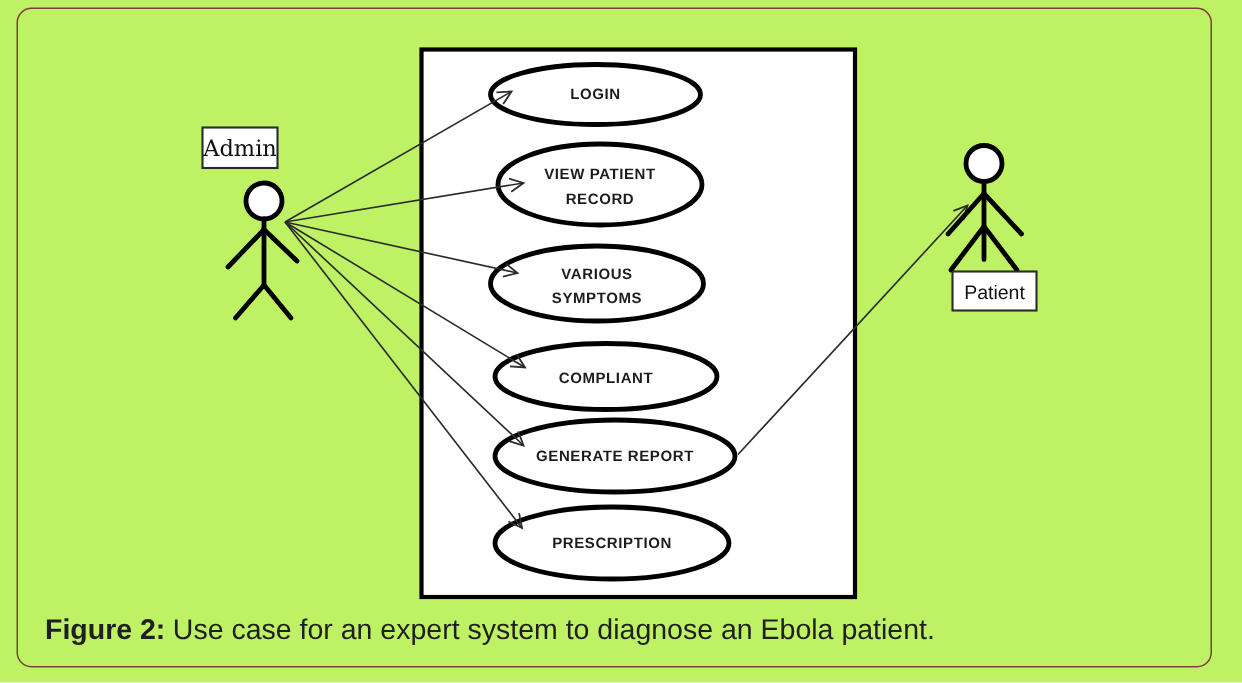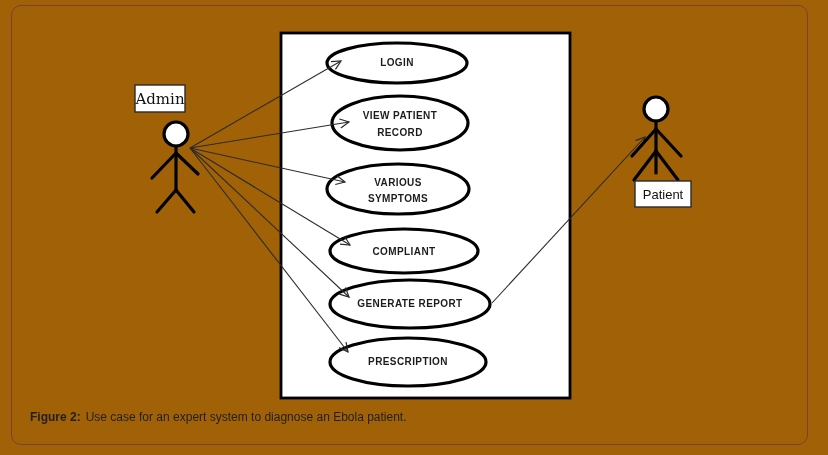--- a/index.html
+++ b/index.html
@@ -1,20 +1,20 @@
 <!DOCTYPE html>
 <html><head>
 <meta charset="utf-8">
 <style>
   html, body { margin: 0; padding: 0; background: #ffffff; }
   .page {
     position: relative;
     width: 828px;
     height: 455px;
-    background: #a16207;
+    background: #bef264;
     font-family: "Liberation Sans", sans-serif;
     overflow: hidden;
   }
   .frame {
     position: absolute;
     left: 11px; top: 5px;
     width: 795px; height: 438px;
     border: 1.5px solid #7a4038;
     border-radius: 10px;
     background: transparent;
@@ -45,21 +45,21 @@
     font-family: "Liberation Sans", sans-serif;
     font-size: 13px;
     fill: #111111;
     text-anchor: middle;
   }
   .assoc { stroke: #2b2b2b; stroke-width: 1.1px; fill: none; }
 
   .caption {
     position: absolute;
     left: 30px; top: 410px;
-    font-size: 12px;
+    font-size: 19px;
     color: #1f1f1f;
     font-family: "Liberation Sans", sans-serif;
   }
   .caption .cap-bold { font-weight: bold; margin-right: 5px; }
 </style>
 </head>
 <body>
 
 <div class="page">
 

